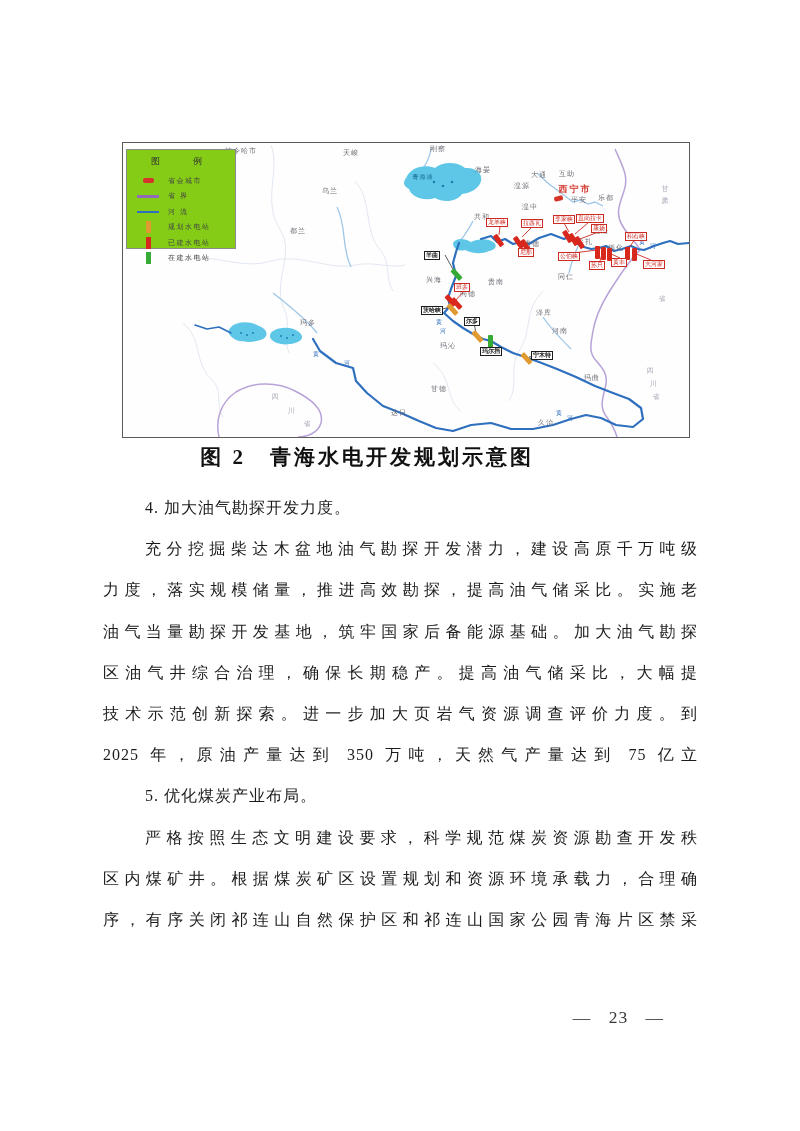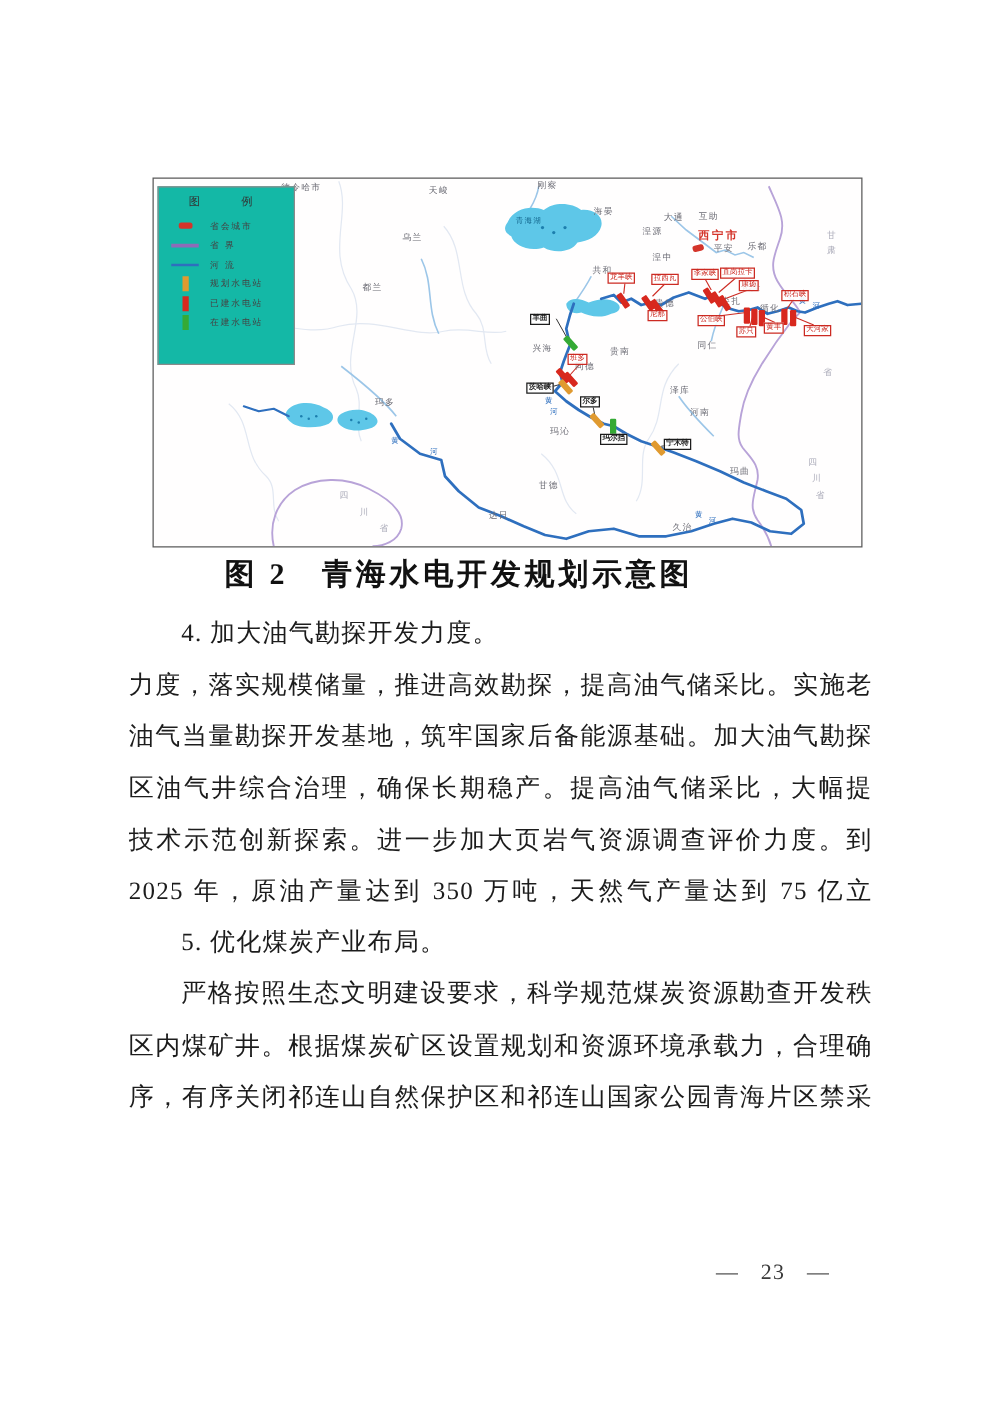--- a/index.html
+++ b/index.html
@@ -32,42 +32,42 @@
   .capital-label{position:absolute;left:452px;top:46px;transform:translate(-50%,-50%);
                  font-size:9px;color:#d4342a;font-weight:bold;letter-spacing:2px;white-space:nowrap;
                  font-family:"Liberation Sans",sans-serif;}
   .capital-star{position:absolute;left:431px;top:53px;width:9px;height:4.5px;background:#d4342a;
                 border-radius:2px;transform:rotate(-14deg);}
   .lake-label{position:absolute;left:300px;top:34px;transform:translate(-50%,-50%);font-size:6px;
               color:#15688f;letter-spacing:1px;white-space:nowrap;
               font-family:"Liberation Sans",sans-serif;}
 
   
-  #legend{position:absolute;left:3px;top:6px;width:110px;height:143px;border:1px solid #8a8a8a;
-          background:#14b8a6;box-sizing:border-box;padding:3px 0 0 8px;}
+  #legend{position:absolute;left:3px;top:6px;width:110px;height:100px;border:1px solid #8a8a8a;
+          background:#84cc16;box-sizing:border-box;padding:3px 0 0 8px;}
   #legend-title{font-size:9px;color:#333;letter-spacing:12px;margin:2px 0 5px 16px;
                 font-family:"Liberation Sans",sans-serif;}
   .legend-row{display:flex;align-items:center;height:15.5px;}
   .legend-symwrap{width:26px;display:flex;justify-content:center;align-items:center;margin-right:7px;}
   .sym-capital{width:11px;height:5px;background:#d4342a;border-radius:2px;}
   .sym-boundary{width:22px;height:3px;background:#8f6bb8;}
   .sym-river{width:22px;height:2.5px;background:#2e6fbe;}
   .sym-planned{width:5px;height:12px;background:#e09a30;}
   .sym-built{width:5px;height:12px;background:#d8281e;}
   .sym-under{width:5px;height:12px;background:#35aa35;}
   .legend-label{font-size:7px;color:#444;letter-spacing:1.5px;white-space:nowrap;
                 font-family:"Liberation Sans",sans-serif;}
 
   
   #figure-caption{position:absolute;left:0;top:443px;width:734px;text-align:center;
-                  font-size:24px;font-weight:bold;letter-spacing:3px;color:#111;}
+                  font-size:21px;font-weight:bold;letter-spacing:3px;color:#111;}
 
   
   #body-text{position:absolute;left:103px;top:487px;width:595px;}
-  .body-line{height:41.2px;line-height:41.2px;font-size:20px;color:#1c1c1c;letter-spacing:1px;
+  .body-line{height:41.2px;line-height:41.2px;font-size:16px;color:#1c1c1c;letter-spacing:1px;
              text-align:justify;text-align-last:justify;-moz-text-align-last:justify;
              overflow:hidden;white-space:nowrap;}
   .body-line.heading{text-align-last:left;-moz-text-align-last:left;text-indent:42px;}
   .body-line.first{text-indent:42px;}
   .body-line.last{text-align-last:left;-moz-text-align-last:left;}
 
   
   #page-number{position:absolute;top:1007px;right:136px;font-size:17.5px;color:#3a3a3a;
                letter-spacing:1px;word-spacing:12px;}
 </style>
@@ -272,20 +272,21 @@
             <div class="legend-label">在建水电站</div>
           </div>
         </div>
     </div>
   </div>
 
   <div id="figure-caption">图 2　青海水电开发规划示意图</div>
 
   <div id="body-text">
       <div class="body-line heading">4. 加大油气勘探开发力度。</div>
+      <div class="body-line first">充分挖掘柴达木盆地油气勘探开发潜力，建设高原千万吨级</div>
       <div class="body-line">力度，落实规模储量，推进高效勘探，提高油气储采比。实施老</div>
       <div class="body-line">油气当量勘探开发基地，筑牢国家后备能源基础。加大油气勘探</div>
       <div class="body-line">区油气井综合治理，确保长期稳产。提高油气储采比，大幅提</div>
       <div class="body-line">技术示范创新探索。进一步加大页岩气资源调查评价力度。到</div>
       <div class="body-line">2025 年，原油产量达到 350 万吨，天然气产量达到 75 亿立</div>
       <div class="body-line heading">5. 优化煤炭产业布局。</div>
       <div class="body-line first">严格按照生态文明建设要求，科学规范煤炭资源勘查开发秩</div>
       <div class="body-line">区内煤矿井。根据煤炭矿区设置规划和资源环境承载力，合理确</div>
       <div class="body-line">序，有序关闭祁连山自然保护区和祁连山国家公园青海片区禁采</div>
     </div>

